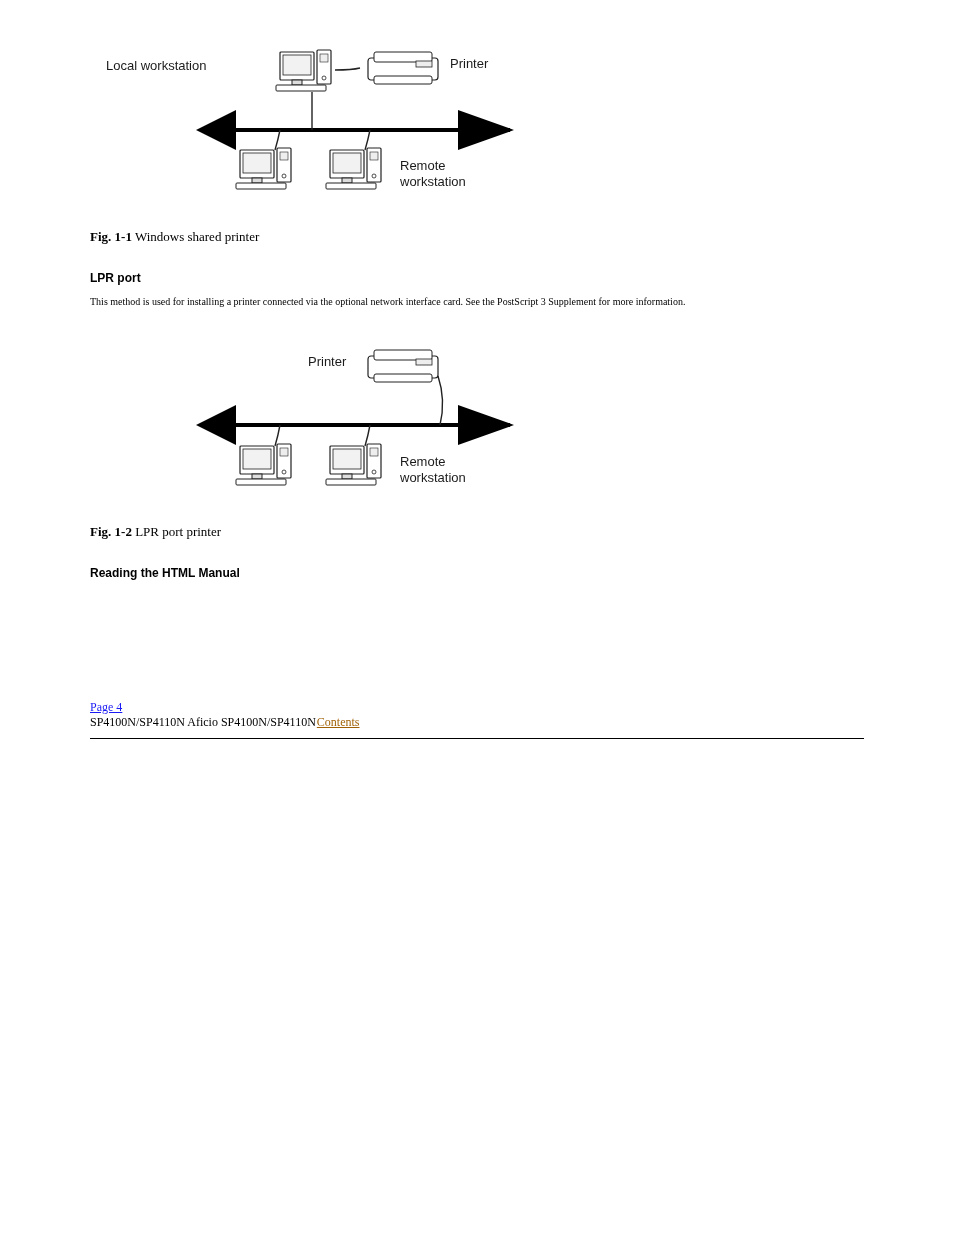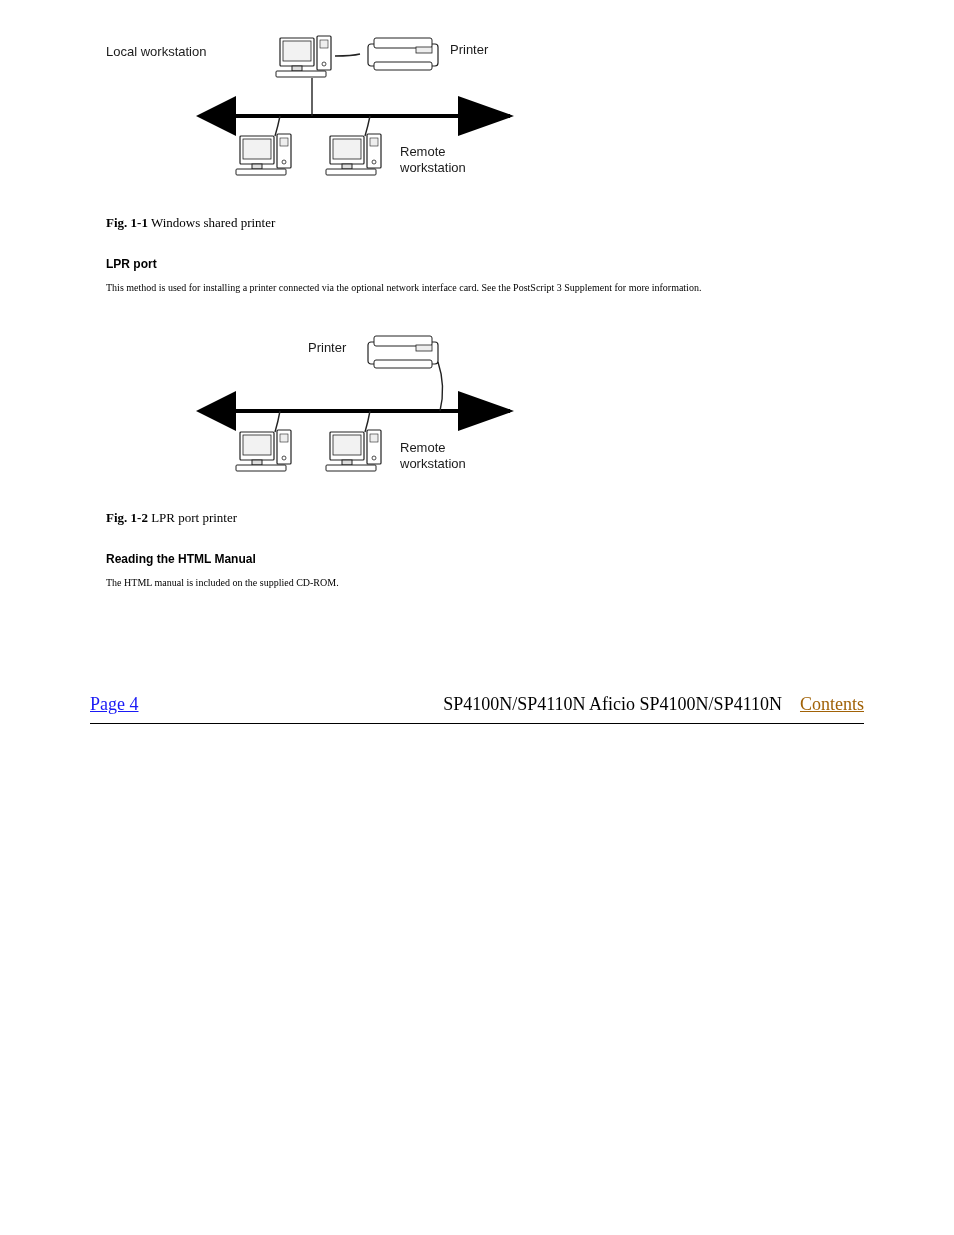--- a/index.html
+++ b/index.html
@@ -1,29 +1,29 @@
 <!DOCTYPE html>
 <html><head>
 <meta charset="utf-8">
 <style>
   * { box-sizing: border-box; margin: 0; padding: 0; }
   html, body { width: 954px; height: 1235px; background: #fff; font-family: Arial, Helvetica, sans-serif; color: #000; }
-  .page { padding: 16px 90px 0 90px; position: relative; }
+  .page { padding: 30px 90px 0 90px; position: relative; }
   .figure { margin: 0 0 18px 0; }
   .figure-caption { font-family: Georgia, "Times New Roman", serif; font-size: 13px; margin: 14px 0 8px 0; }
   .figure-caption .fig-label { font-weight: bold; }
   .diagram-wrap { display: flex; justify-content: flex-start; }
   .diagram { }
   .h2 { font-family: Arial, Helvetica, sans-serif; font-size: 12px; font-weight: bold; margin: 26px 0 10px 0; }
   .para { font-family: Georgia, "Times New Roman", serif; font-size: 10px; line-height: 1.45; margin: 0 0 10px 0; }
-  .body-indent { margin-left: 16px; }
+  .body-indent { margin-left: 0px; }
   a.xref { color: #1a1af5; text-decoration: underline; }
   .hr { border: none; border-top: 1px solid #000; margin: 8px 0 0 0; }
-  .footer { display: flex; justify-content: space-between; font-family: Georgia, "Times New Roman", serif; font-size: 18px; margin-top: 4px; }
-  .footer .right-group { display: flex; align-items: baseline; gap: 18px; font-family: Liberation Serif, serif; }
+  .footer { display: flex; justify-content: space-between; font-family: Georgia, "Times New Roman", serif; font-size: 12px; margin-top: 20px; flex-direction: column; }
+  .footer .right-group { display: flex; align-items: baseline; gap: 1px; font-family: Liberation Serif, serif; }
   .footer .contents-link { color: #a16207; text-decoration: underline; }
   .svg-label { font-family: Arial, Helvetica, sans-serif; font-size: 13px; fill: #1b1b1b; }
   svg { display: block; }
   .note-heading { font-family: Arial, Helvetica, sans-serif; font-weight: bold; }
 </style>
 </head>
 <body>
 
 <div class="page">
 
@@ -121,21 +121,20 @@
     </div>
     <p class="figure-caption body-indent">
       <span class="fig-label">Fig. 1-2</span>
       <span> </span>
       <span>LPR port printer</span>
     </p>
   </div>
 
   <div class="section">
     <h2 class="h2 body-indent">Reading the HTML Manual</h2>
-    <p class="para body-indent">The HTML manual is included on the supplied CD-ROM.</p>
   </div>
 
   <div style="height:90px"></div>
   <div class="footer">
     <a href="#" class="xref">Page 4</a>
     <div class="right-group">
       <span>SP4100N/SP4110N Aficio SP4100N/SP4110N</span>
       <a href="#" class="contents-link">Contents</a>
     </div>
   </div>

